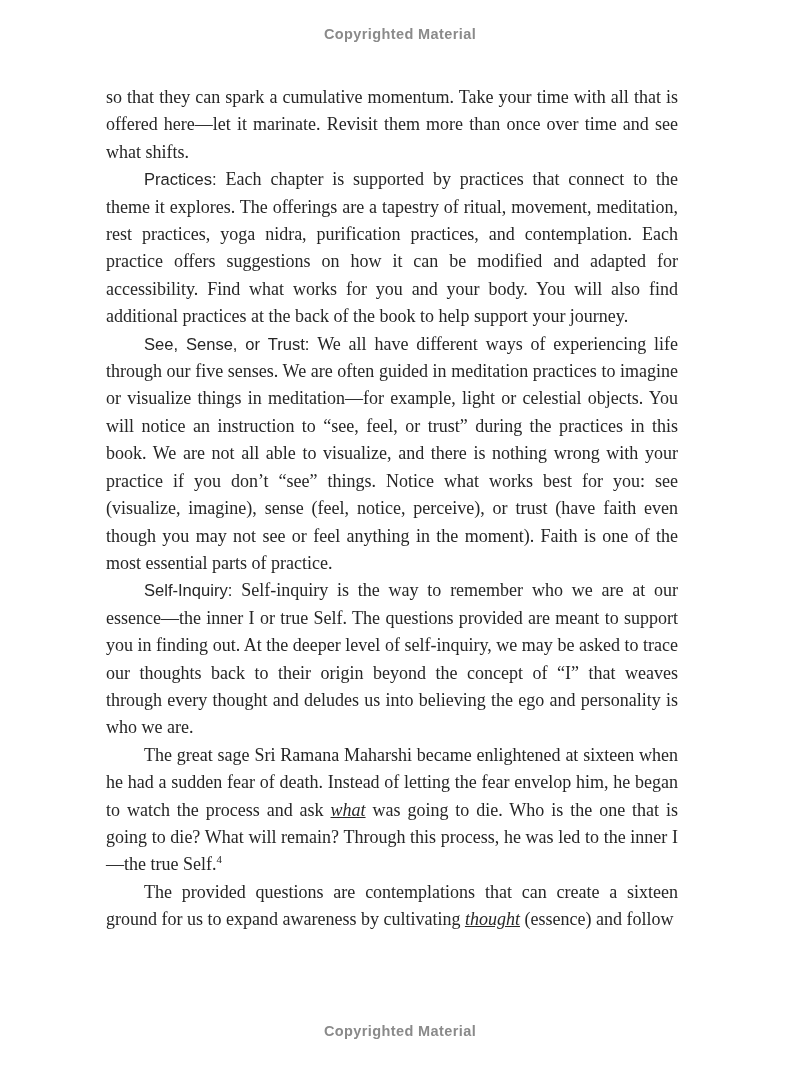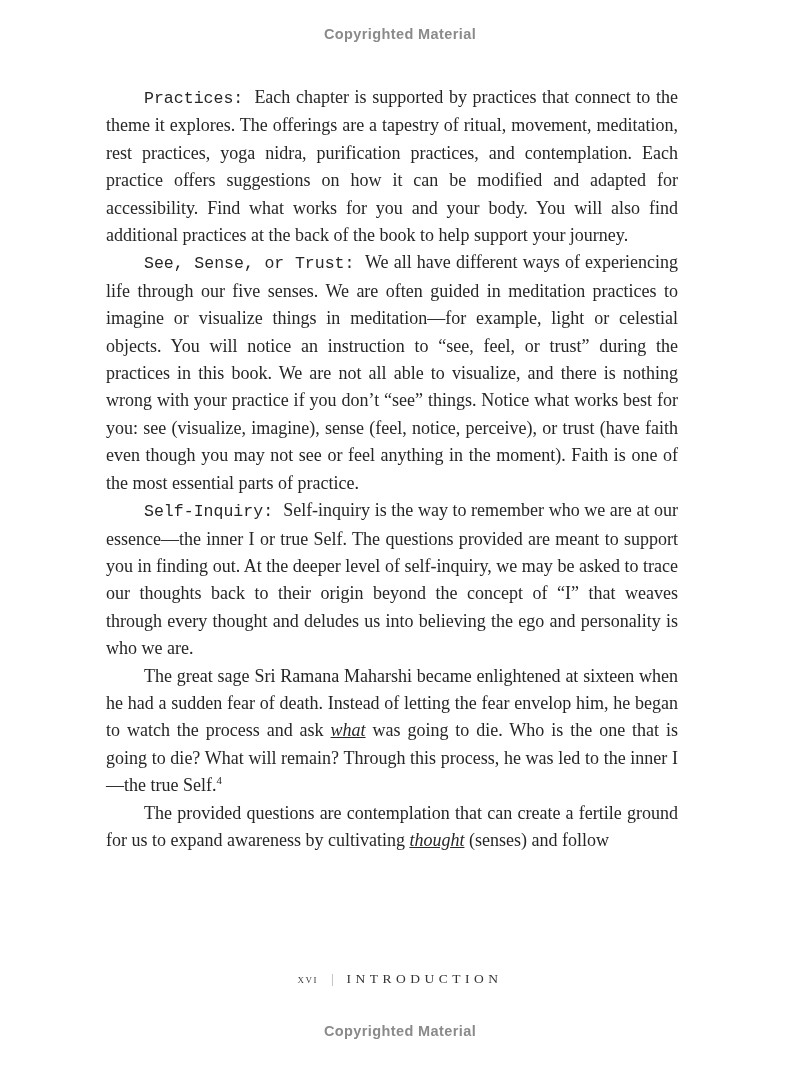--- a/index.html
+++ b/index.html
@@ -36,21 +36,21 @@
     line-height: 27.4px;
     text-align: justify;
     color: #262626;
   }
   .text-block p {
     margin: 0;
     text-align: justify;
   }
   .text-block p.indent { text-indent: 38px; }
   .seg-label {
-    font-family: Liberation Mono, monospace;
+    font-family: Liberation Sans, sans-serif;
     font-size: 0.92em;
   }
   .seg-italic { font-style: italic; text-decoration: underline; }
   .seg-sup {
     vertical-align: super;
     font-size: 0.6em;
     line-height: 0;
   }
   .footer {
     position: absolute;
@@ -75,26 +75,24 @@
   }
 </style>
 </head>
 <body>
 
 <div class="page">
 
   <div class="notice top">Copyrighted Material</div>
 
   <main class="text-block">
+    <p><span class="seg-normal">so that they can spark a cumulative momentum. Take your time with all that is offered here—let it marinate. Revisit them more than once over time and see what shifts.</span></p>
     <p class="indent"><span class="seg-label">Practices: </span><span class="seg-normal">Each chapter is supported by practices that connect to the theme it explores. The offerings are a tapestry of ritual, movement, meditation, rest practices, yoga nidra, purification practices, and contemplation. Each practice offers suggestions on how it can be modified and adapted for accessibility. Find what works for you and your body. You will also find additional practices at the back of the book to help support your journey.</span></p>
     <p class="indent"><span class="seg-label">See, Sense, or Trust: </span><span class="seg-normal">We all have different ways of experiencing life through our five senses. We are often guided in meditation practices to imagine or visualize things in meditation—for example, light or celestial objects. You will notice an instruction to “see, feel, or trust” during the practices in this book. We are not all able to visualize, and there is nothing wrong with your practice if you don’t “see” things. Notice what works best for you: see (visualize, imagine), sense (feel, notice, perceive), or trust (have faith even though you may not see or feel anything in the moment). Faith is one of the most essential parts of practice.</span></p>
     <p class="indent"><span class="seg-label">Self-Inquiry: </span><span class="seg-normal">Self-inquiry is the way to remember who we are at our essence—the inner I or true Self. The questions provided are meant to support you in finding out. At the deeper level of self-inquiry, we may be asked to trace our thoughts back to their origin beyond the concept of “I” that weaves through every thought and deludes us into believing the ego and personality is who we are.</span></p>
     <p class="indent"><span class="seg-normal">The great sage Sri Ramana Maharshi became enlightened at sixteen when he had a sudden fear of death. Instead of letting the fear envelop him, he began to watch the process and ask </span><span class="seg-italic">what</span><span class="seg-normal"> was going to die. Who is the one that is going to die? What will remain? Through this process, he was led to the inner I—the true Self.</span><span class="seg-sup">4</span></p>
-    <p class="indent"><span class="seg-normal">The provided questions are contemplation that can create a fertile ground for us to expand awareness by cultivating </span><span class="seg-italic">thought</span><span class="seg-normal"> (senses) and follow</span></p>
+    <p class="indent"><span class="seg-normal">The provided questions are contemplations that can create a sixteen ground for us to expand awareness by cultivating </span><span class="seg-italic">thought</span><span class="seg-normal"> (essence) and follow</span></p>
   </main>
 
-  <div class="footer">
-    <span class="pagenum">xvi</span><span class="sep">|</span><span class="section">INTRODUCTION</span>
-  </div>
 
   <div class="notice bottom">Copyrighted Material</div>
 
 </div>
 
 </body></html>

